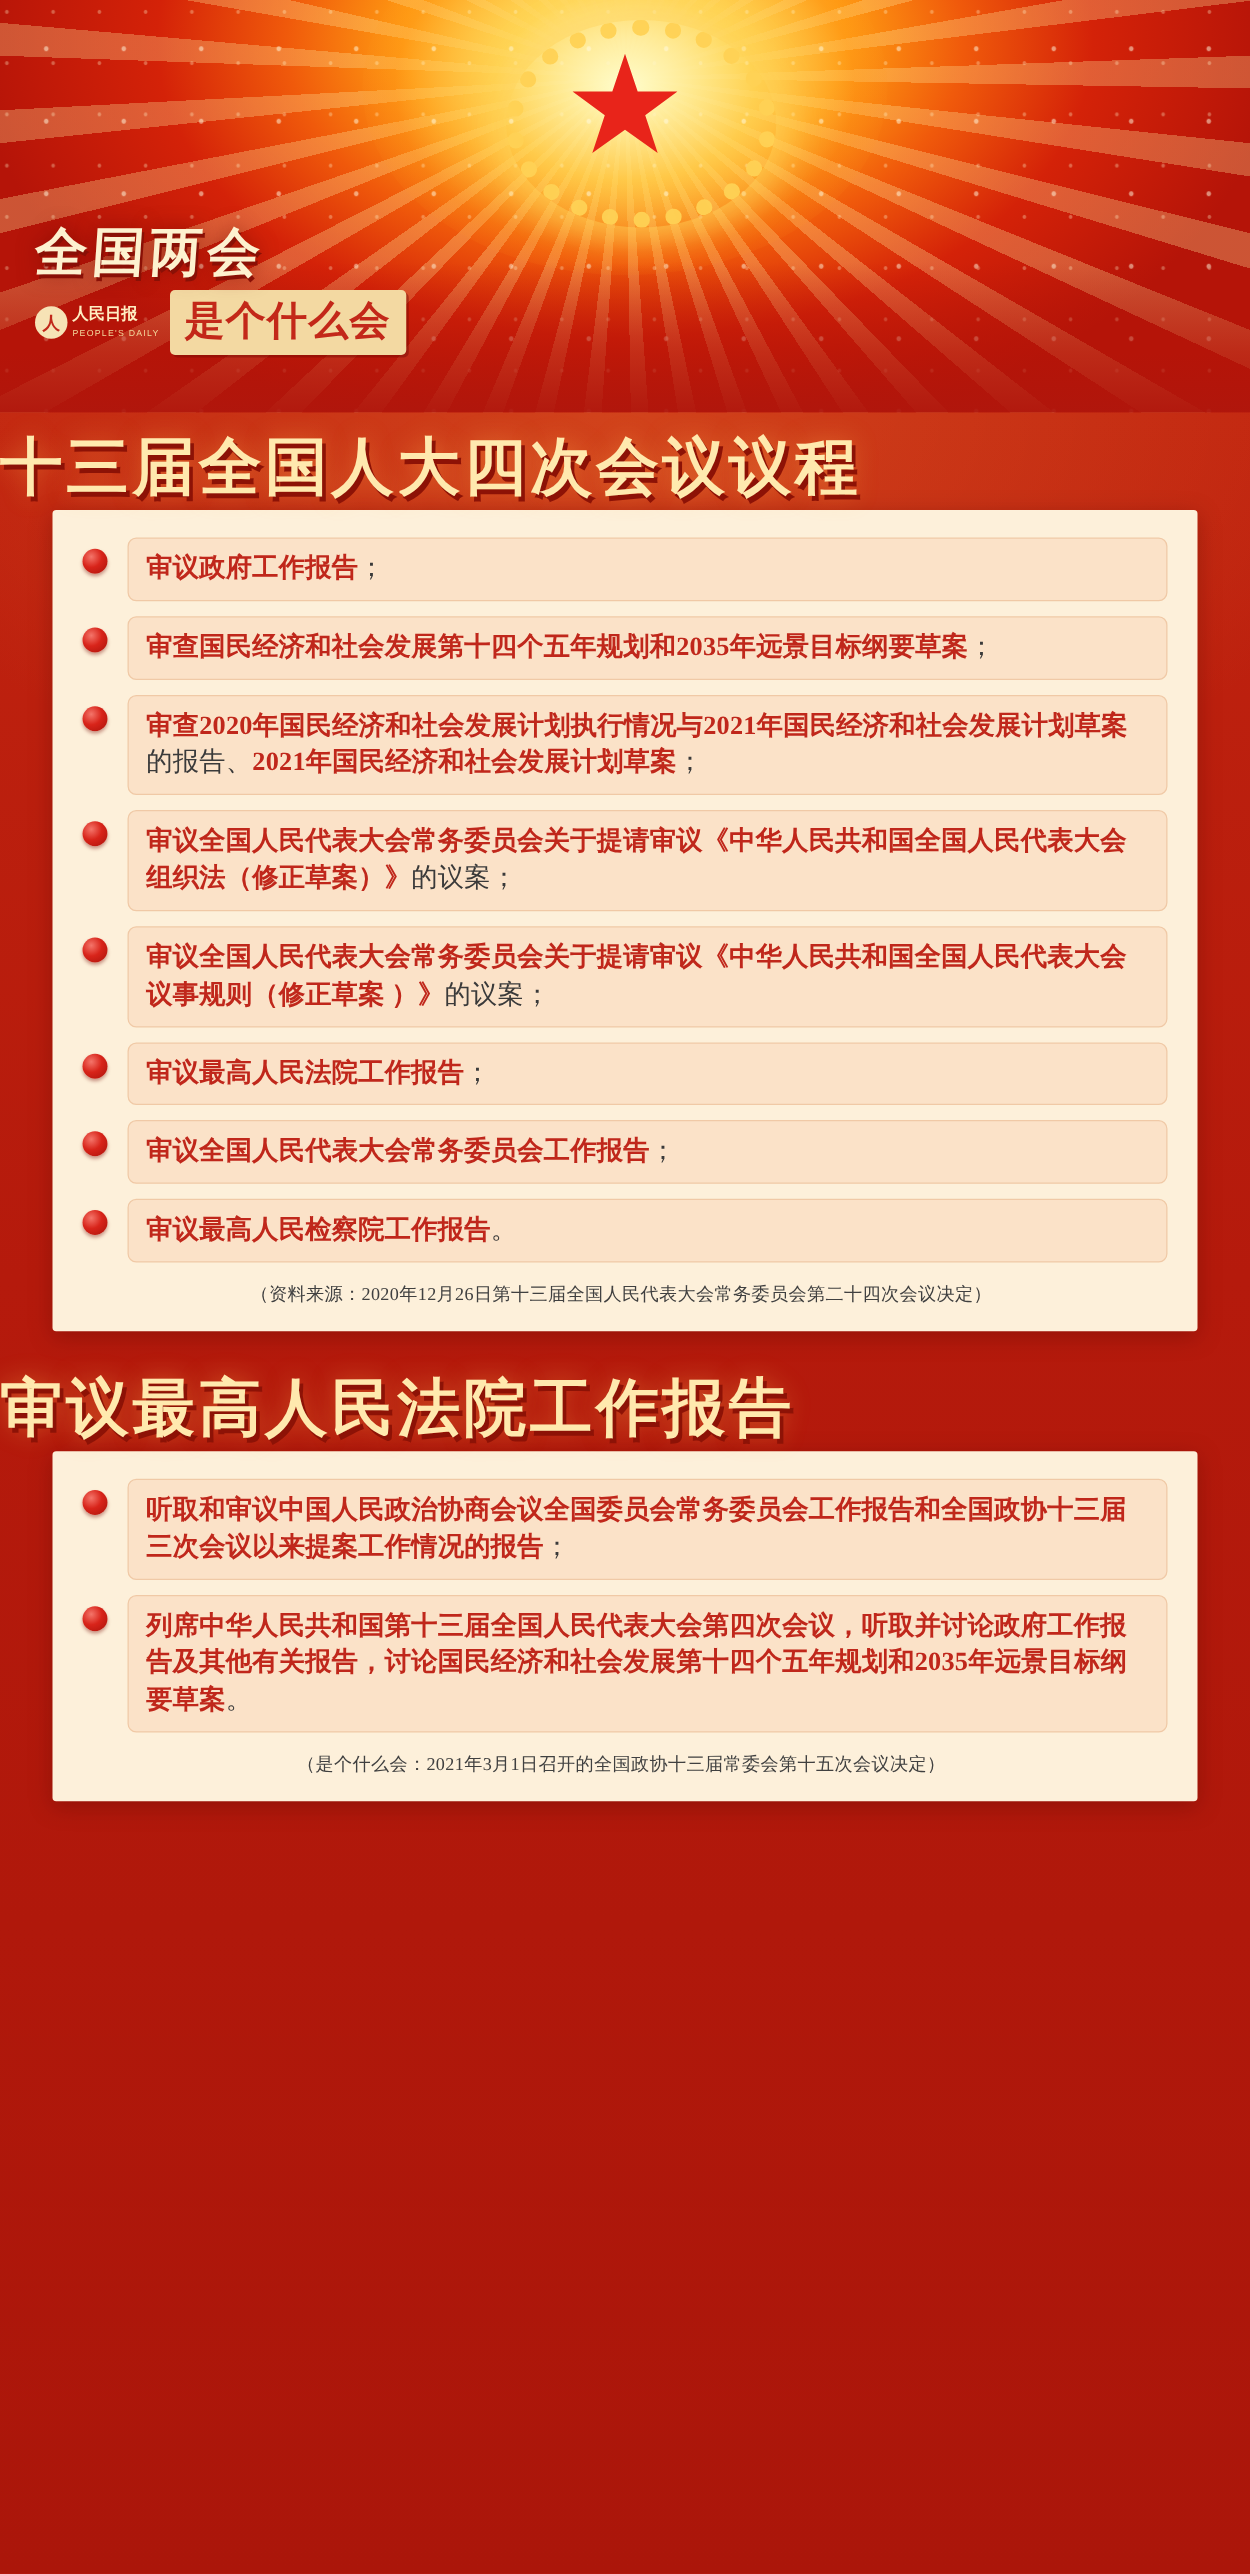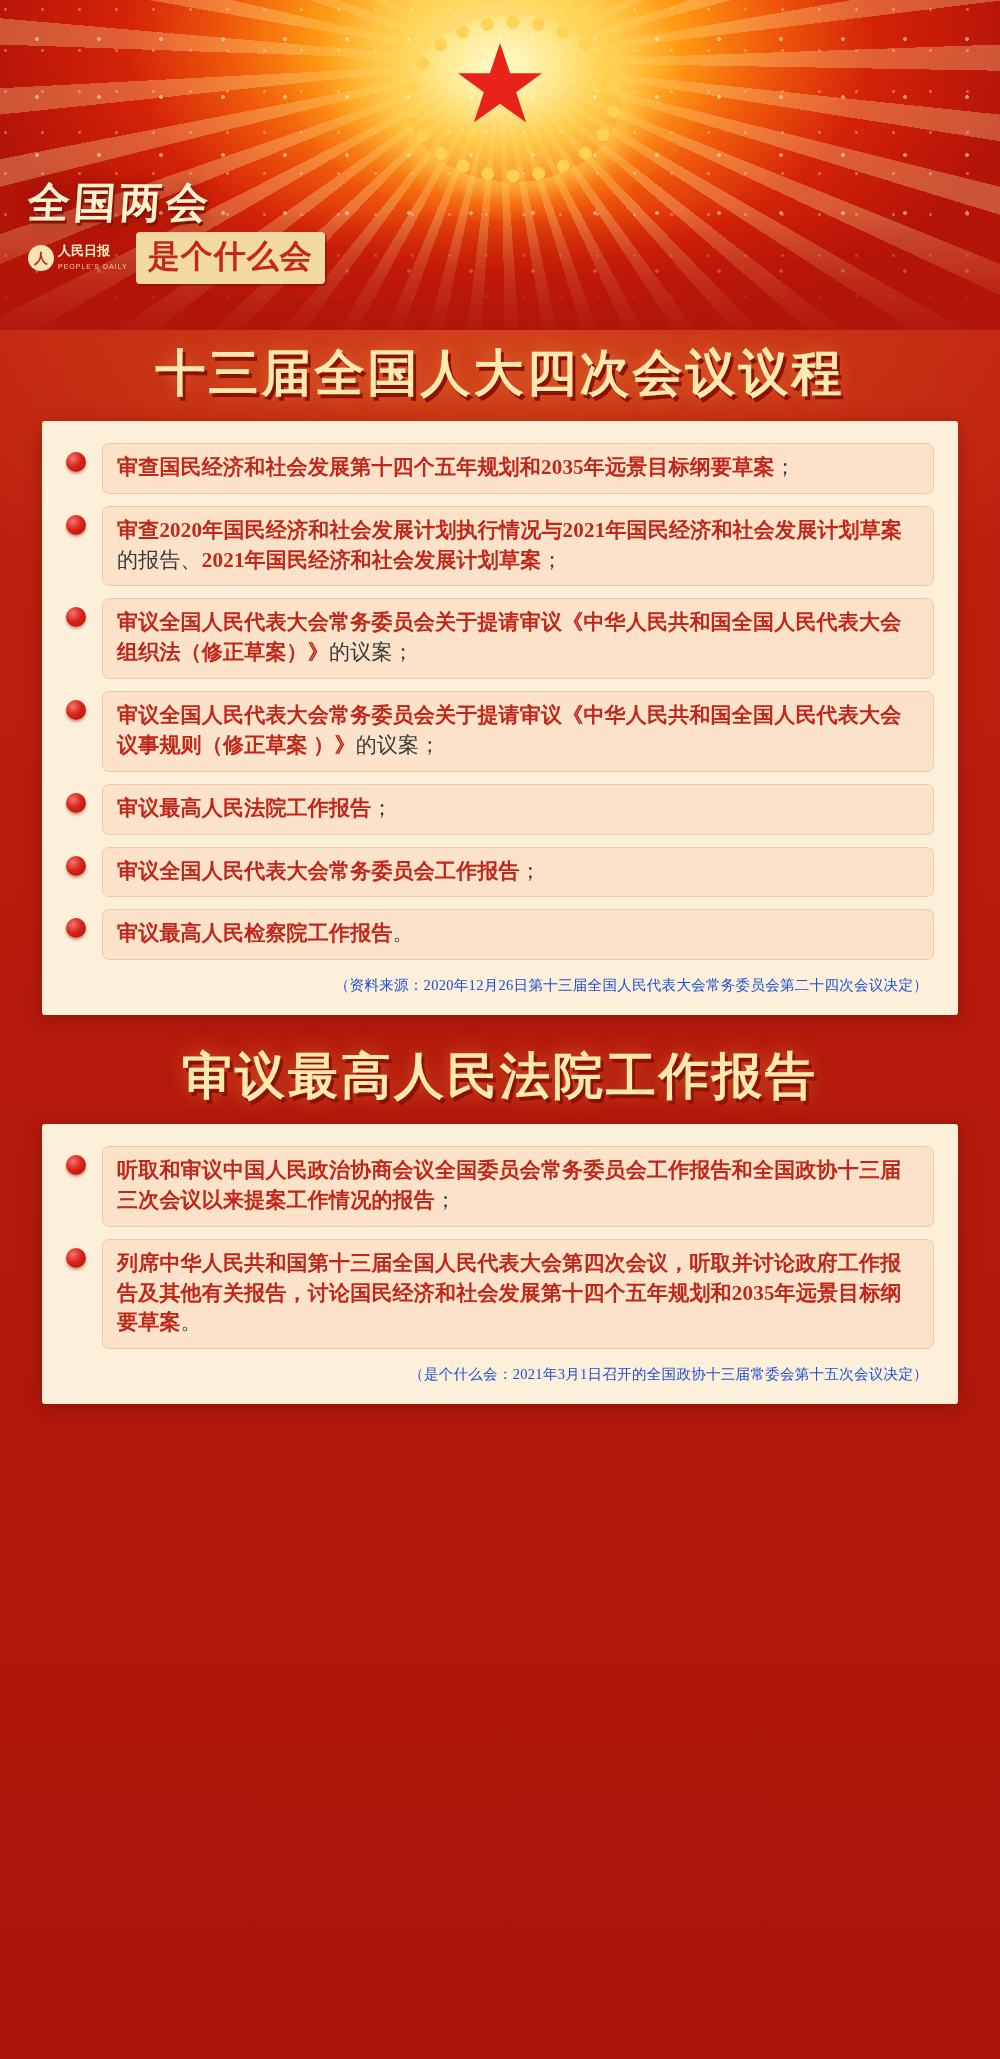--- a/index.html
+++ b/index.html
@@ -147,26 +147,26 @@
     padding: 3px 12px 5px;
     border-radius: 4px;
     letter-spacing: 1px;
     box-shadow: 2px 2px 0 rgba(120,10,4,0.45);
   }
 
   
   .section-title {
     position: relative;
     z-index: 5;
-    text-align: center;
+    text-align: left;
     font-size: 50px;
     font-weight: bold;
     color: #ffe9ae;
     letter-spacing: 3px;
-    padding: 10px 0 14px;
+    padding: 10px 0 1px;
     text-shadow: 3px 4px 0 #8d1206, 0 0 20px rgba(255, 180, 80, 0.45);
   }
 
   
   .panel {
     position: relative;
     z-index: 4;
     margin: 0 42px;
     background: #fdf0da;
     border-radius: 3px;
@@ -200,23 +200,23 @@
     line-height: 1.42;
     color: #c0271b;
     font-weight: bold;
     letter-spacing: 0.2px;
   }
   .card .norm {
     font-weight: normal;
     color: #3a3a3a;
   }
   .source {
-    text-align: right;
+    text-align: center;
     font-size: 14.5px;
-    color: #1d4ed8;
+    color: #404040;
     font-weight: normal;
     padding: 4px 6px 6px 0;
     letter-spacing: 0.3px;
   }
 
   
   .items::before {
     content: "";
     position: absolute;
     left: 52px;
@@ -269,20 +269,26 @@
 </div>
 
 <div class="body-bg"></div>
 
 <div class="content-wrap">
 
   <div class="section-title">十三届全国人大四次会议议程</div>
   <div class="panel">
     <ul class="items">
 
+      <li class="item">
+        <span class="bullet"></span>
+        <div class="card">
+          <span>审议政府工作报告</span><span class="norm">；</span>
+        </div>
+      </li>
 
       <li class="item">
         <span class="bullet"></span>
         <div class="card">
           <span>审查国民经济和社会发展第十四个五年规划和2035年远景目标纲要草案</span><span class="norm">；</span>
         </div>
       </li>
 
       <li class="item">
         <span class="bullet"></span>

